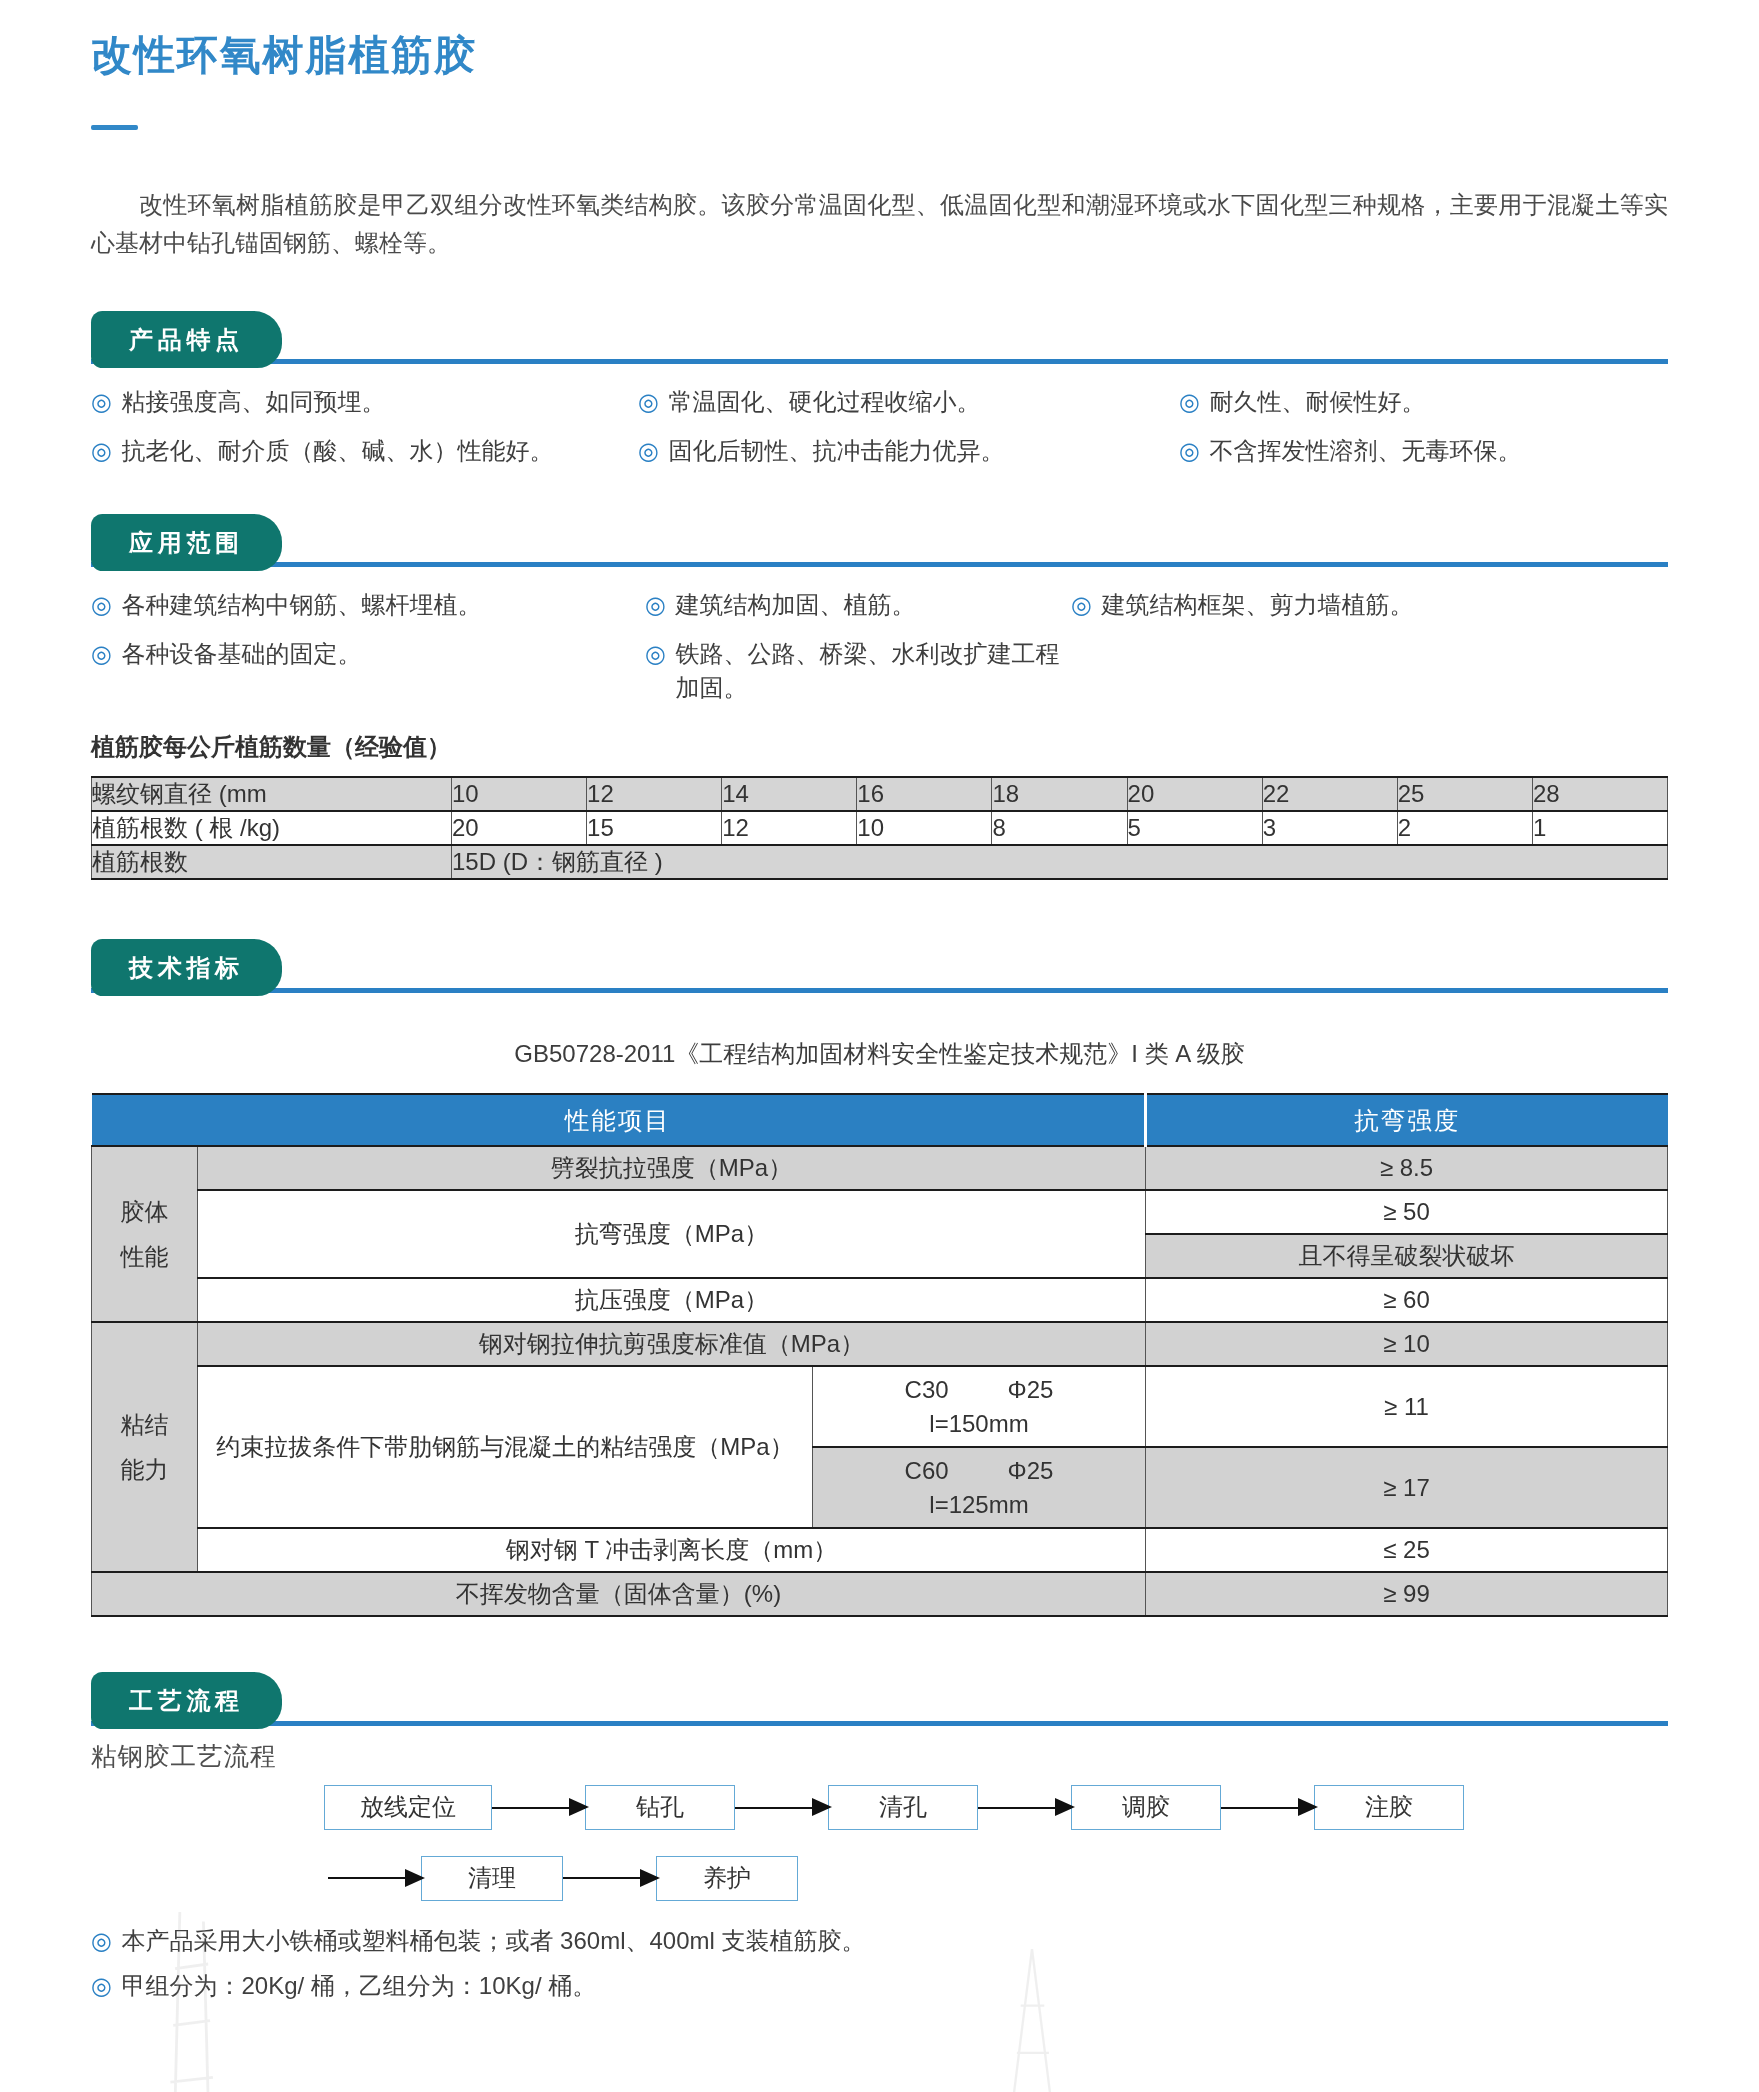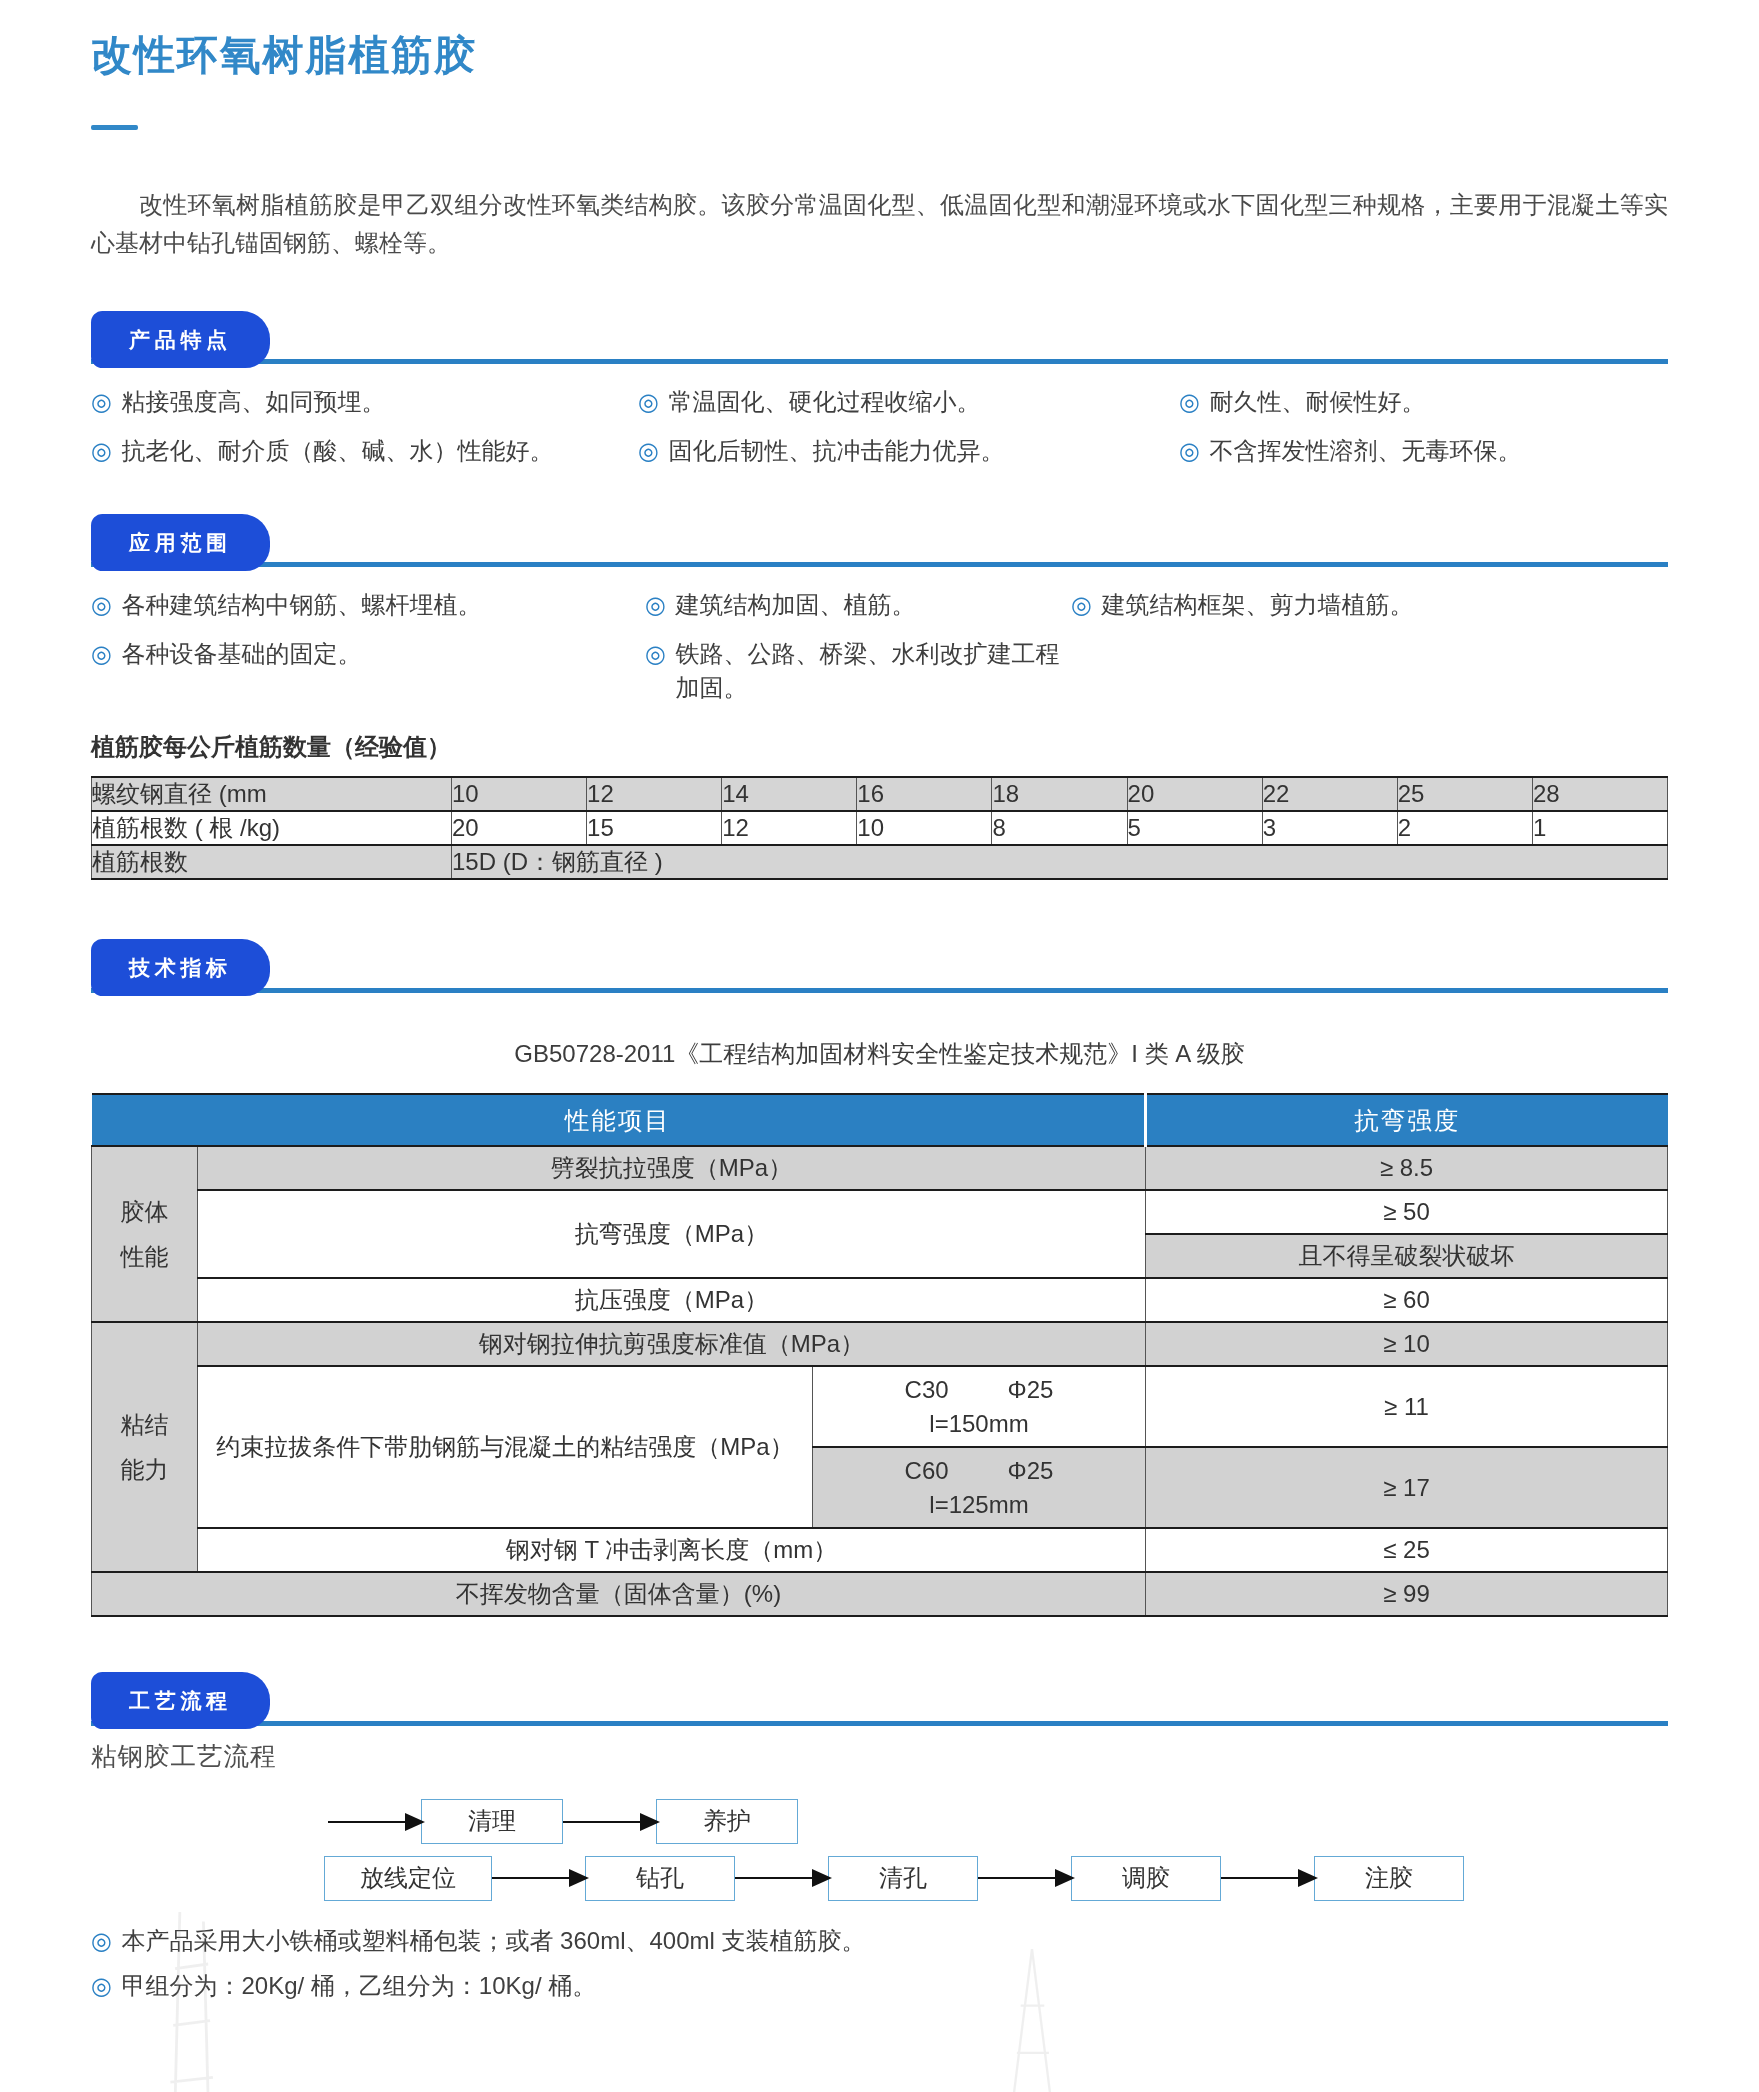--- a/index.html
+++ b/index.html
@@ -11,21 +11,21 @@
   }
   
   .doc-title { font-size:41px; font-weight:bold; color:#3188c8; letter-spacing:1.9px; }
   .title-underline { width:47px; height:4.7px; background:#3188c8; margin-top:42px; border-radius:1.9px; }
   .intro { margin-top:56px; font-size:24px; line-height:38px; color:#4a4a4a; text-indent:2em; text-align:justify; }
   
   .sec-header { position:relative; height:59px; }
   .sec-rule { position:absolute; left:0; right:0; bottom:3.8px; height:4.7px; background:#2a80c4; z-index:1; }
   .sec-badge {
     position:absolute; left:0; bottom:0; z-index:2; height:57px; line-height:57px;
-    padding:0 38px; background:#1d4ed8; color:#ffffff; font-size:21px; font-weight:bold;
+    padding:0 38px; background:#0f766e; color:#ffffff; font-size:24px; font-weight:bold;
     letter-spacing:4.7px; border-radius:11.4px 28px 24.6px 11.4px;text-align:center;
   }
   
   .bullet-grid { display:grid; margin-top:17px; font-size:24px; color:#3f3f3f; row-gap:15px; }
   .grid-features { grid-template-columns:547px 541px 1fr; }
   .grid-apps { grid-template-columns:554px 426px 1fr; }
   .bullet-item { display:flex; align-items:flex-start; line-height:34px; }
   .bullet-glyph { color:#2a80c4; margin-right:9.5px; font-size:24px; flex:none; }
   
   .table-label { margin-top:26.5px; font-size:24px; font-weight:bold; color:#333333; }
@@ -253,36 +253,36 @@
         <td class="cell-gray">≥ 99</td>
       </tr>
     </tbody>
   </table>
 
   <div class="sec-header mt-flow">
     <div class="sec-rule"></div>
     <div class="sec-badge">工艺流程</div>
   </div>
   <div class="flow-label">粘钢胶工艺流程</div>
-  <div class="flow-row flow-row-2">
-    <div class="flow-arrow"></div>
-    <div class="flow-box fb-w3">清理</div>
-    <div class="flow-arrow"></div>
-    <div class="flow-box fb-w3">养护</div>
-  </div>
   <div class="flow-row flow-row-1">
     <div class="flow-box fb-w1">放线定位</div>
     <div class="flow-arrow"></div>
     <div class="flow-box fb-w2">钻孔</div>
     <div class="flow-arrow"></div>
     <div class="flow-box fb-w2">清孔</div>
     <div class="flow-arrow"></div>
     <div class="flow-box fb-w2">调胶</div>
     <div class="flow-arrow"></div>
     <div class="flow-box fb-w2">注胶</div>
+  </div>
+  <div class="flow-row flow-row-2">
+    <div class="flow-arrow"></div>
+    <div class="flow-box fb-w3">清理</div>
+    <div class="flow-arrow"></div>
+    <div class="flow-box fb-w3">养护</div>
   </div>
 
   <div class="pack-list">
     <div class="bullet-item">
         <span class="bullet-glyph">◎</span>
         <span>本产品采用大小铁桶或塑料桶包装；或者 360ml、400ml 支装植筋胶。</span>
       </div>
     <div class="bullet-item">
         <span class="bullet-glyph">◎</span>
         <span>甲组分为：20Kg/ 桶，乙组分为：10Kg/ 桶。</span>

